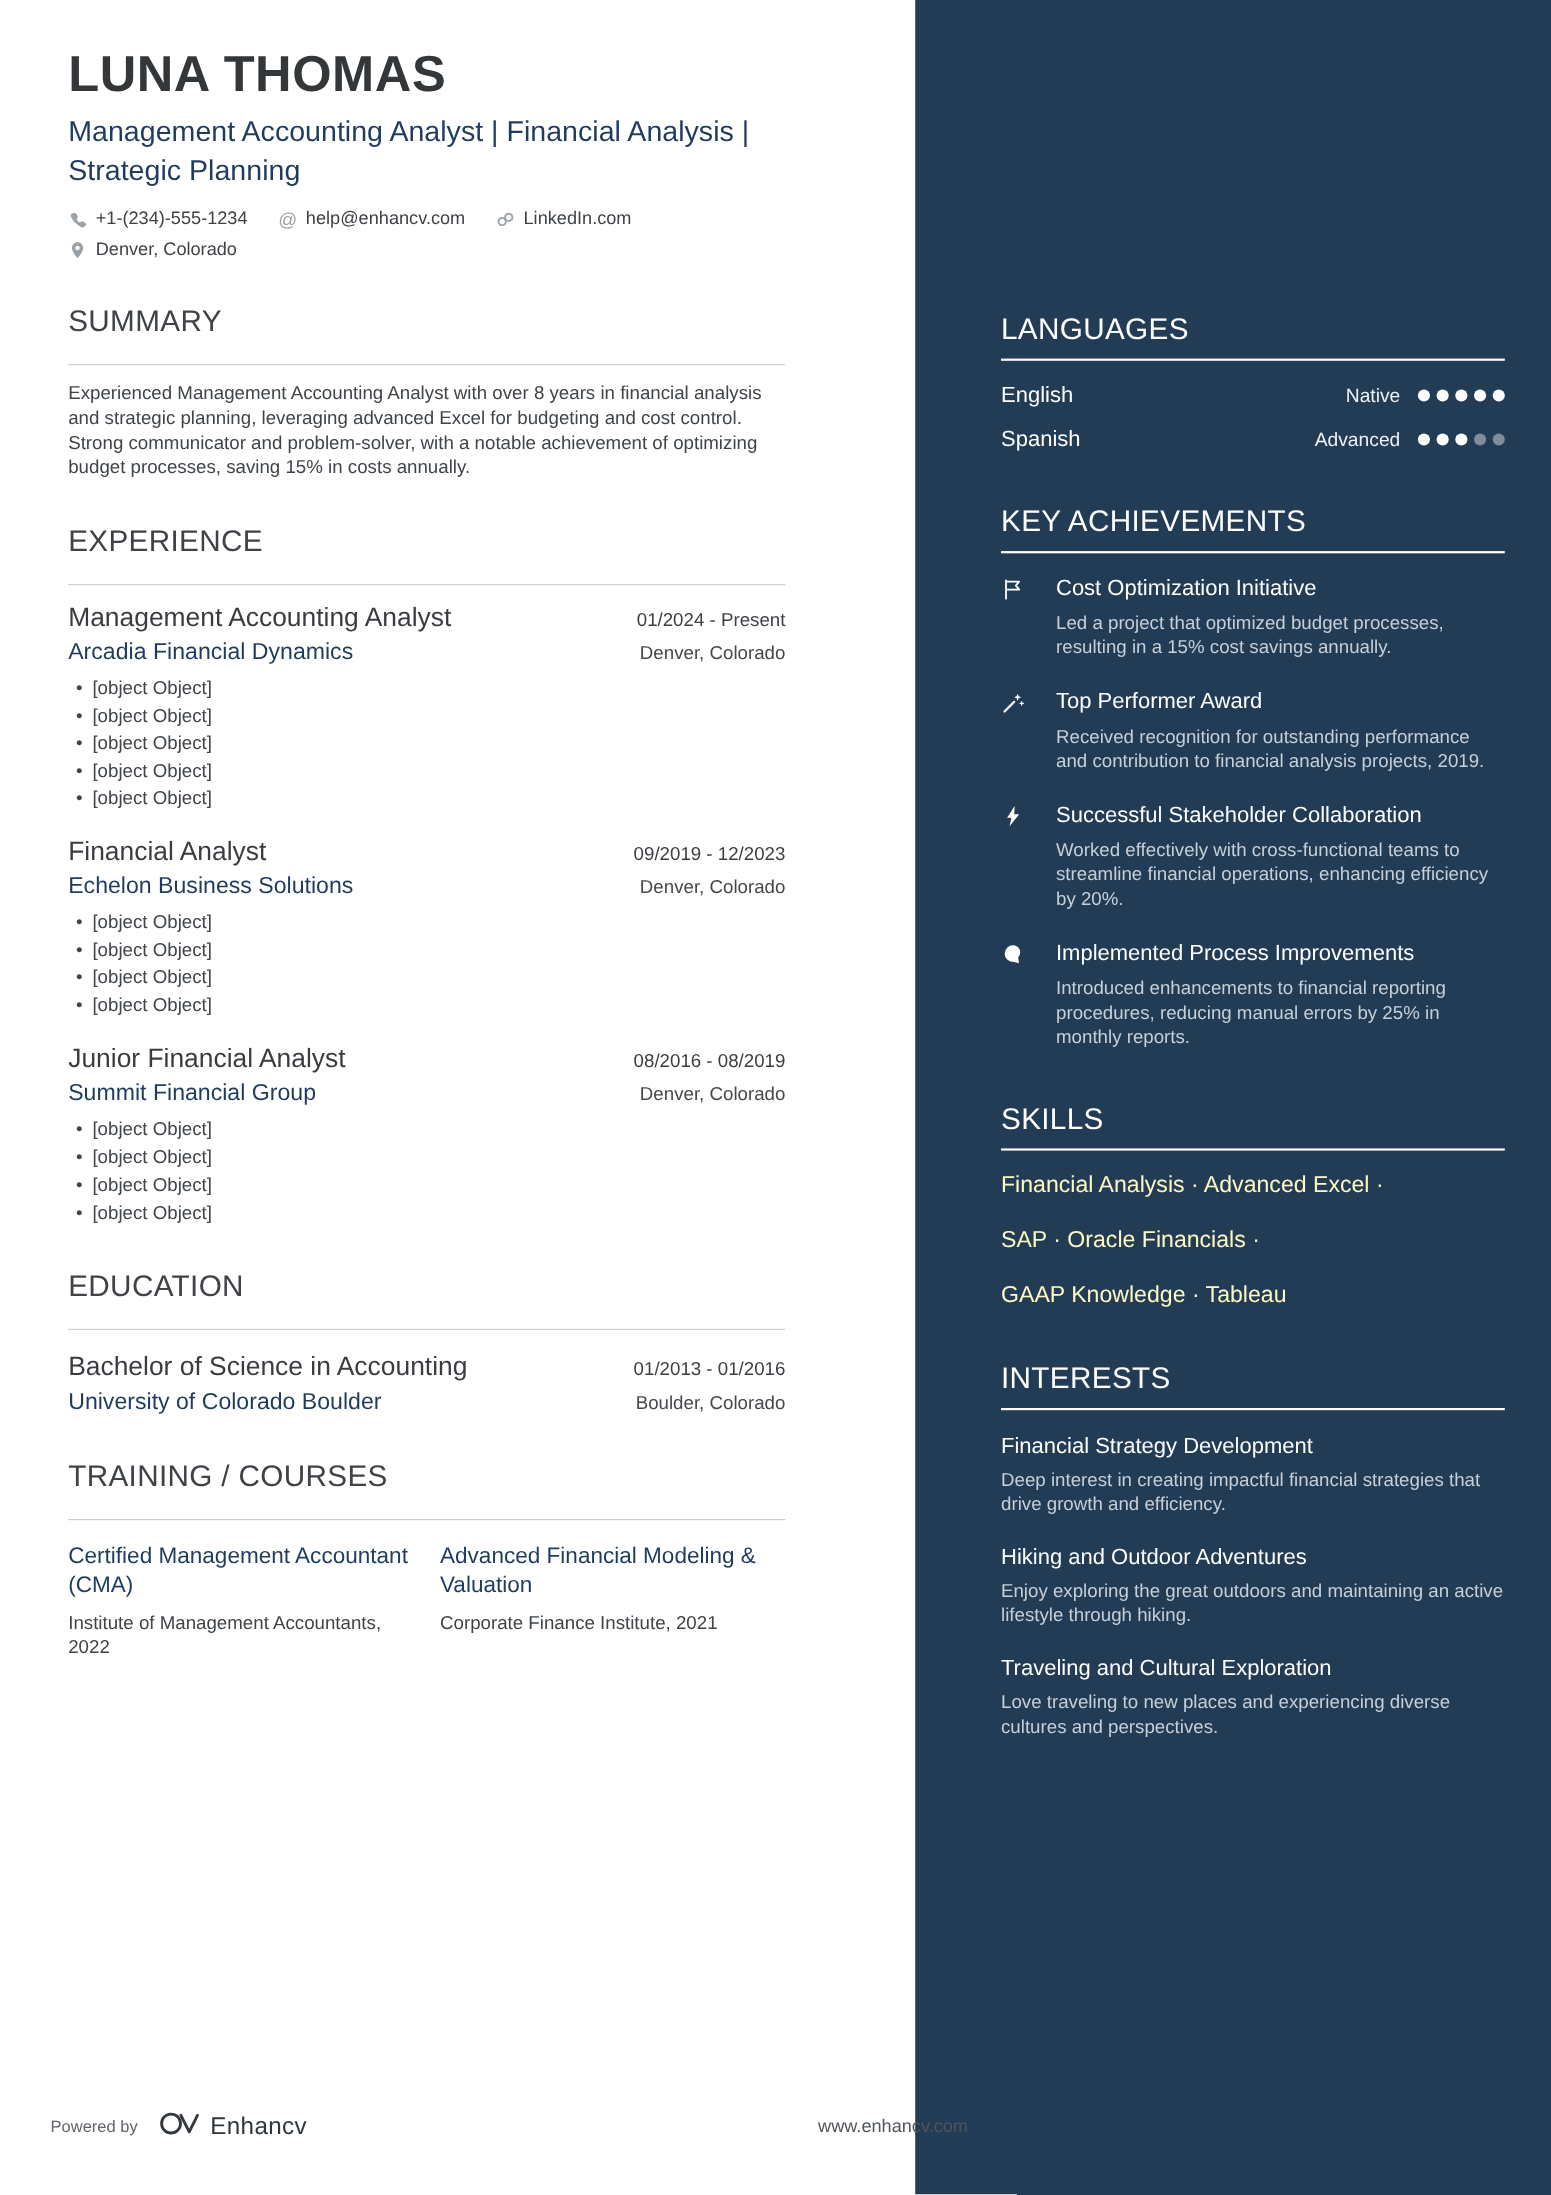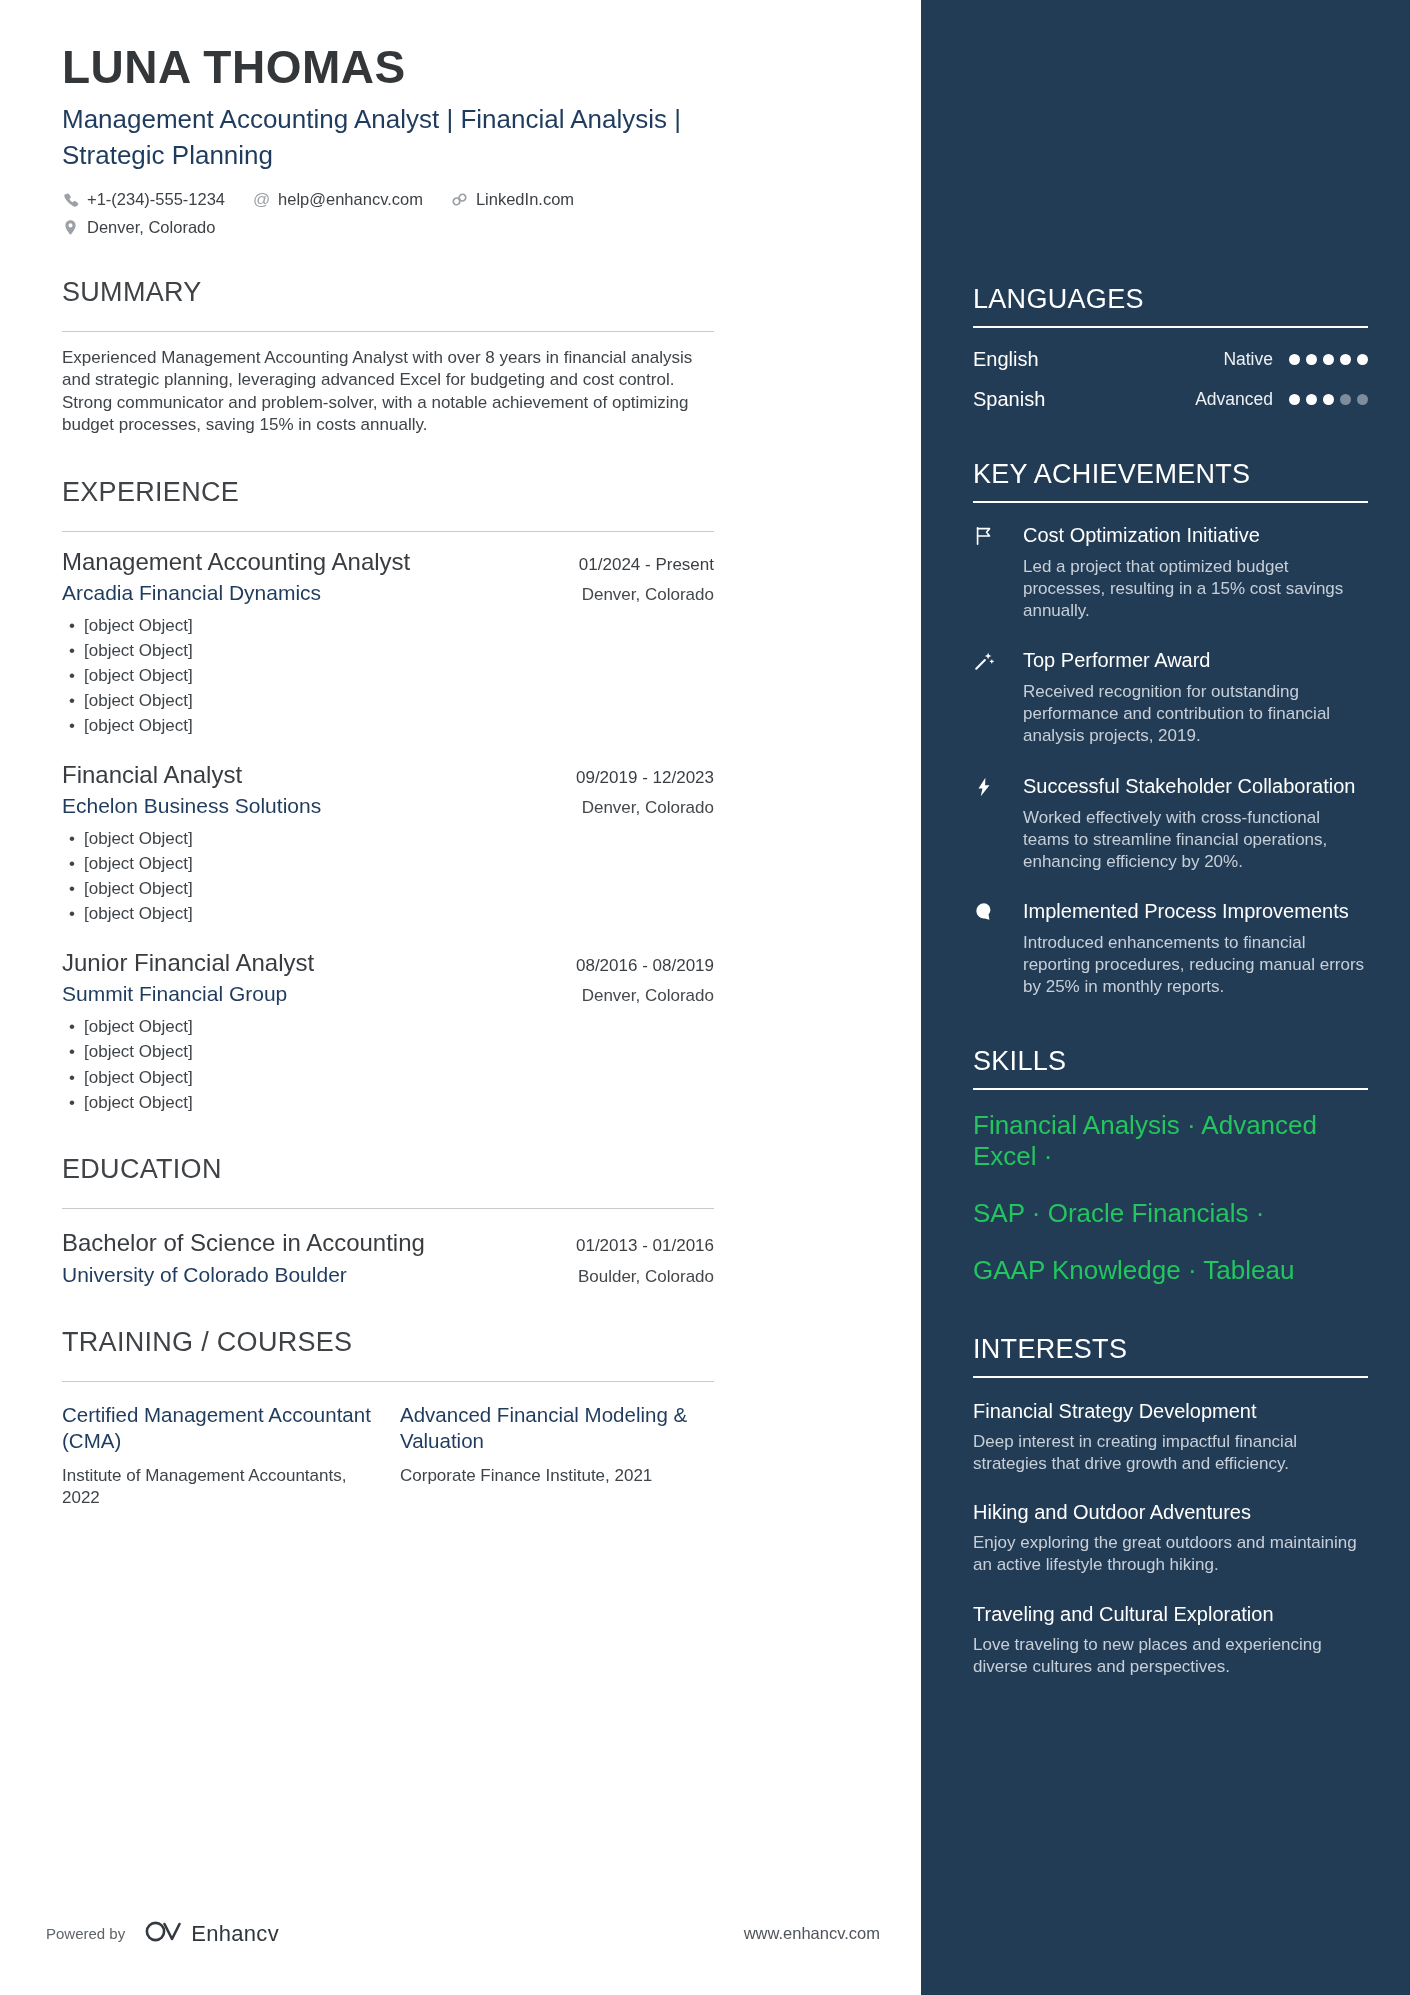--- a/index.html
+++ b/index.html
@@ -38,38 +38,38 @@
 
   .edu{margin-top:20px;}
   .degree{font-size:24px;font-weight:500;color:#393c40;}
   .school{font-size:21px;font-weight:500;color:#1f3c5e;margin-top:6px;}
 
   .training-grid{display:grid;grid-template-columns:318px 318px;column-gap:20px;margin-top:20px;}
   .course-title{font-size:20.5px;line-height:1.3;font-weight:500;color:#1f3c5e;margin-bottom:10px;}
   .course-org{font-size:17px;line-height:1.3;color:#3f4449;}
 
   
-  .sidebar{position:absolute;top:0;right:0;width:489px;height:1995px;background:#233c55;box-sizing:border-box;padding:284px 42px 40px 52px;}
+  .sidebar{position:absolute;top:0;right:0;width:578px;height:1995px;background:#233c55;box-sizing:border-box;padding:284px 42px 40px 78px;}
   .side-section{margin-bottom:48px;}
   .side-heading{font-size:27px;font-weight:500;color:#ffffff;letter-spacing:.3px;padding-bottom:11px;border-bottom:2px solid #ffffff;margin-bottom:20px;}
 
   .lang-row{display:flex;align-items:center;margin-bottom:17px;}
   .lang-name{font-size:20px;color:#ffffff;flex:1;}
   .lang-level{font-size:17.5px;color:#eef1f4;margin-right:16px;}
   .dots{display:flex;gap:6px;}
   .dot{width:11px;height:11px;border-radius:50%;background:#7e8c9c;}
   .dot.filled{background:#ffffff;}
 
   .ach-item{display:flex;gap:26px;margin-bottom:26px;}
   .ach-icon{flex:0 0 24px;width:24px;padding-top:2px;color:#ffffff;}
   .ach-icon svg{display:block;}
   .ach-title{font-size:20px;font-weight:500;color:#ffffff;line-height:1.25;margin-bottom:8px;}
   .ach-text{font-size:17px;line-height:1.3;color:#c7cfd8;}
 
-  .skills-line{font-size:26px;color:#22c55e;margin-bottom:26px;}
+  .skills-line{font-size:21px;color:#fef9c3;margin-bottom:26px;}
   .skills-line:last-child{margin-bottom:0;}
 
   .interest-item{margin-bottom:24px;}
   .interest-title{font-size:20px;font-weight:500;color:#ffffff;line-height:1.3;margin-bottom:7px;}
   .interest-text{font-size:17px;line-height:1.3;color:#c7cfd8;}
 
   
   .footer{position:absolute;left:46px;bottom:46px;width:834px;display:flex;align-items:center;}
   .powered{font-size:15px;color:#5f646a;}
   .brand{display:flex;align-items:center;gap:9px;margin-left:20px;}

